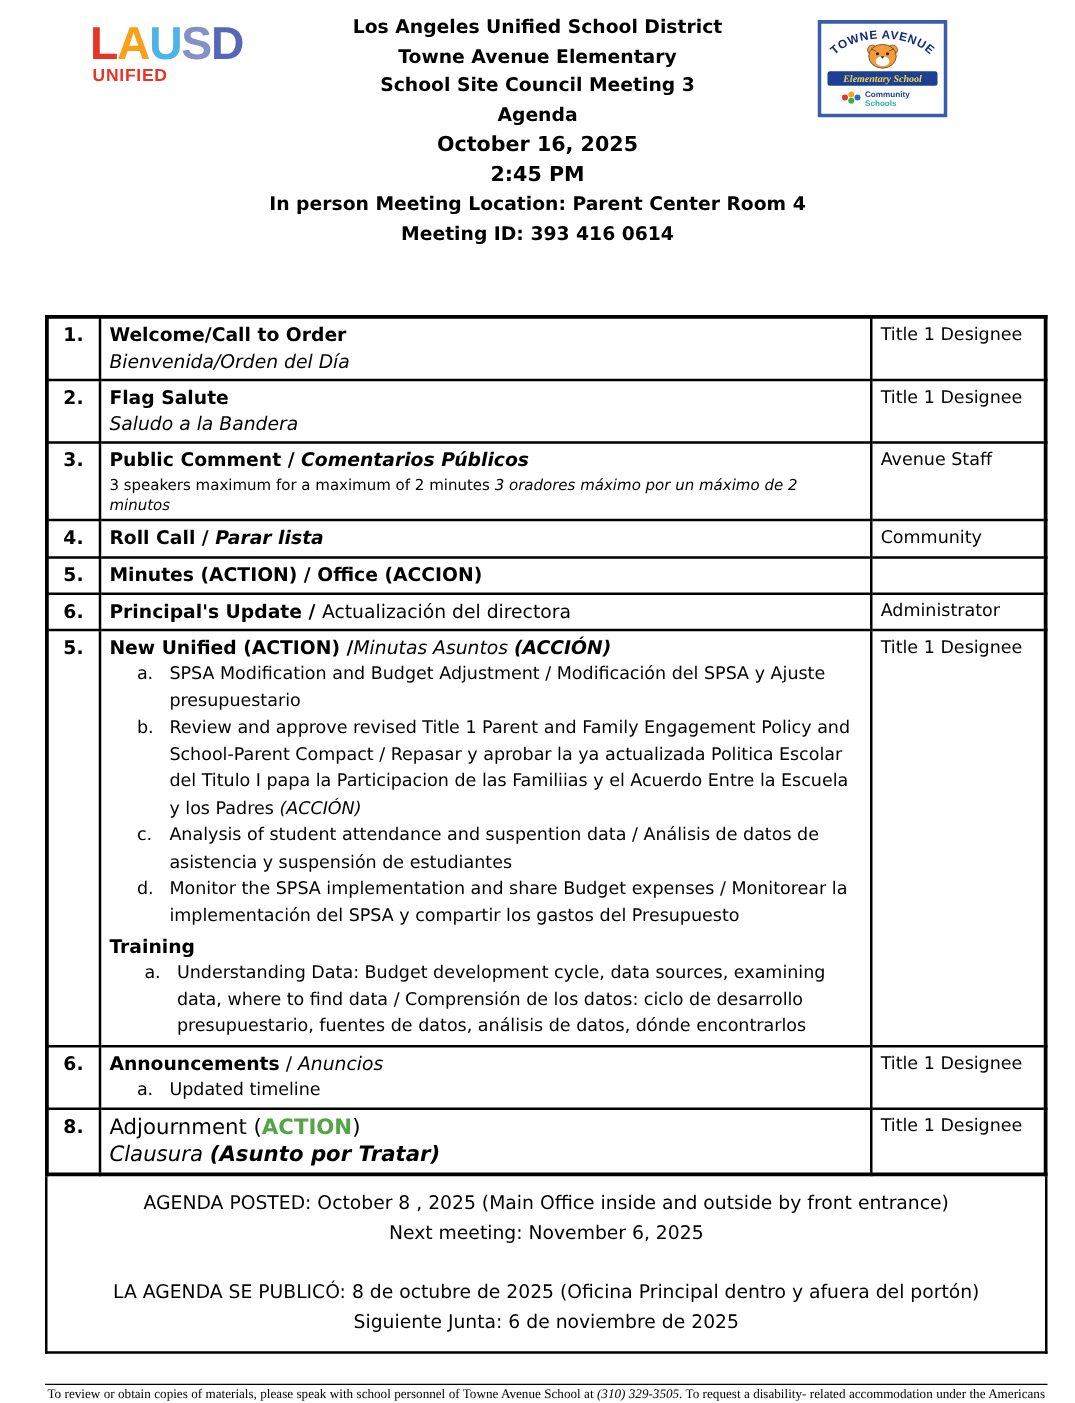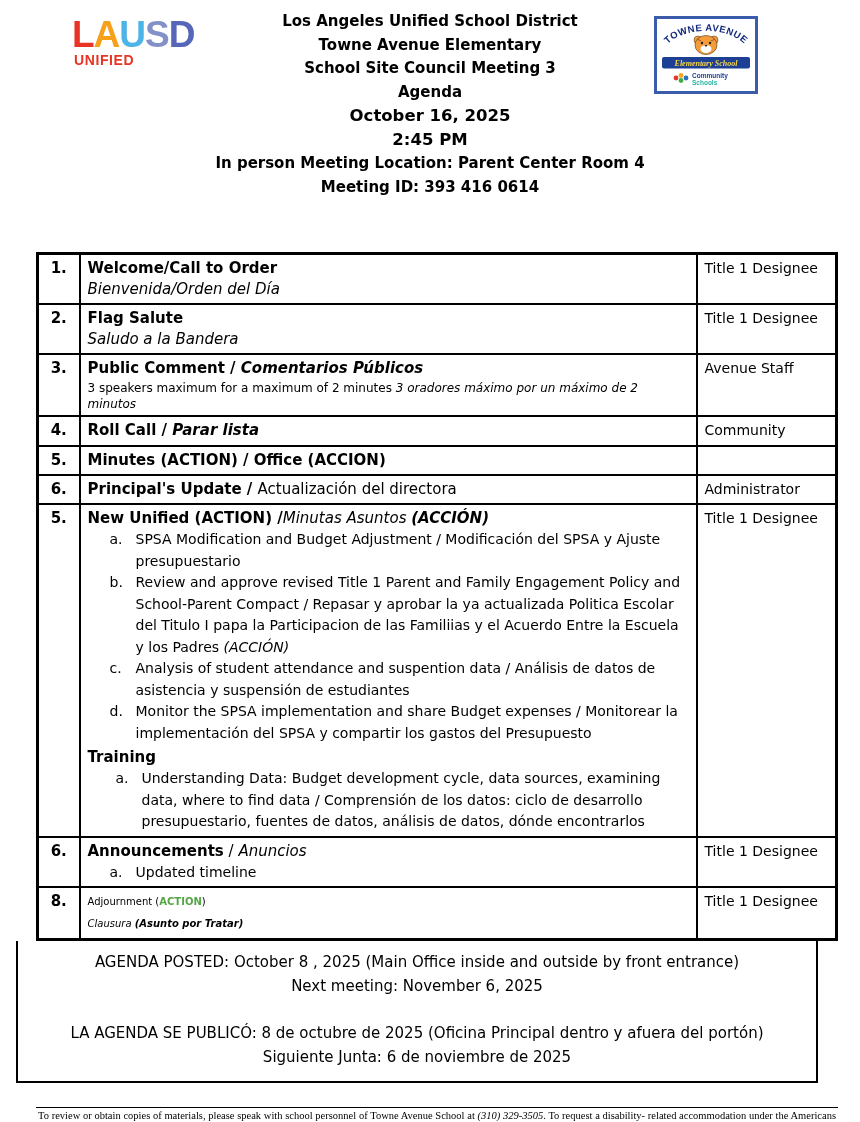--- a/index.html
+++ b/index.html
@@ -31,25 +31,25 @@
   .title-line{line-height:21px}
   .es-line{font-style:italic;font-size:15px;line-height:21px}
   .plain{font-weight:400}
   .note{font-size:12px;line-height:16px;margin-top:1px}
   .subitem{display:flex;margin-left:22px;font-size:14px;line-height:21.5px}
   .sub-label{width:26px;flex:none}
   .sub-text{flex:1}
   .training-label{font-weight:700;font-size:15px;line-height:22px;margin-top:2px}
   .subitem.training{margin-left:28px}
   .action-green{font-weight:700}
-  .adj-line{font-size:10px;line-height:22px}
+  .adj-line{font-size:17px;line-height:22px}
   tr.h42{height:42px} tr.h46{height:46px} tr.h30{height:30px} tr.h28{height:28px} tr.h27{height:27px}
 
   
-  .posted-box{margin-left:16px;width:802px;border:2px solid #000;border-top:none;padding:9px 10px 12px;text-align:center}
+  .posted-box{margin-left:36px;width:802px;border:2px solid #000;border-top:none;padding:9px 10px 12px;text-align:center}
   .posted-line{font-size:15px;line-height:24px}
   .posted-gap{height:23px}
 
   
   .doc-footer{margin:24px 0 0 36px;width:802px;font-family:"Liberation Serif",serif;font-size:10.5px;line-height:12.7px;text-align:justify}
   .notice-en{border-top:1px solid #000;padding:2px 2px 3px}
 </style>
 </head>
 <body>
 

